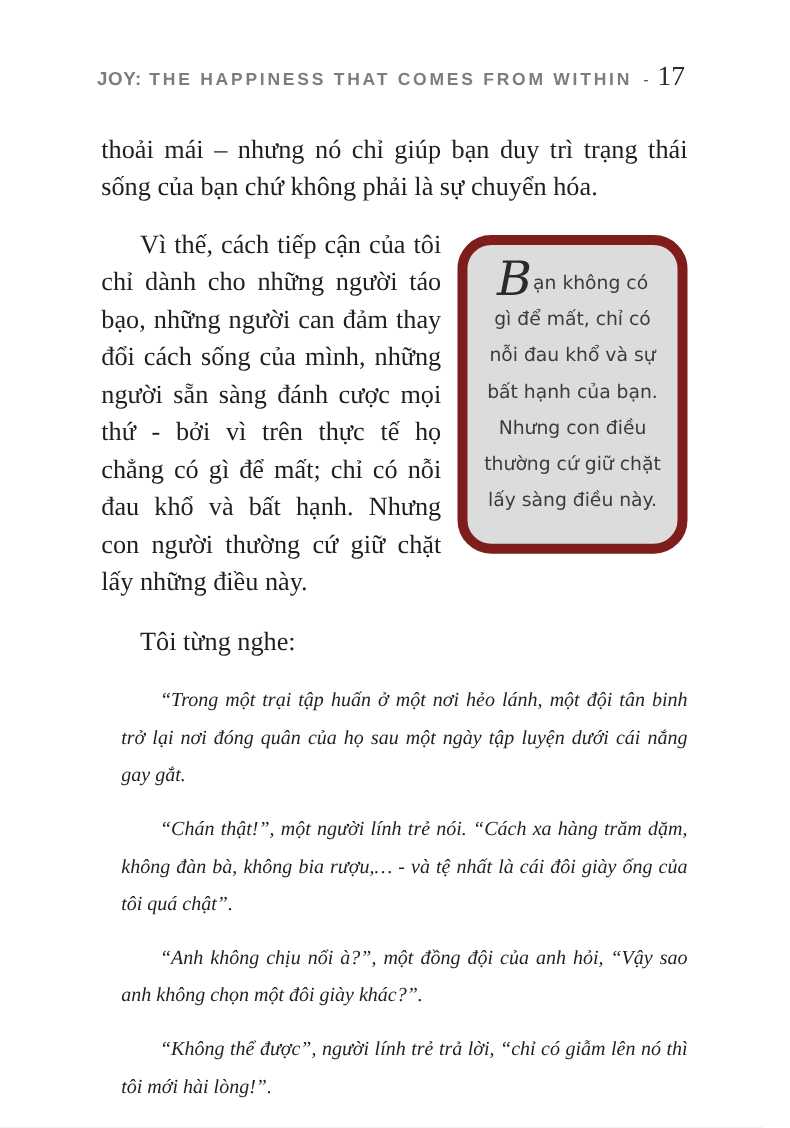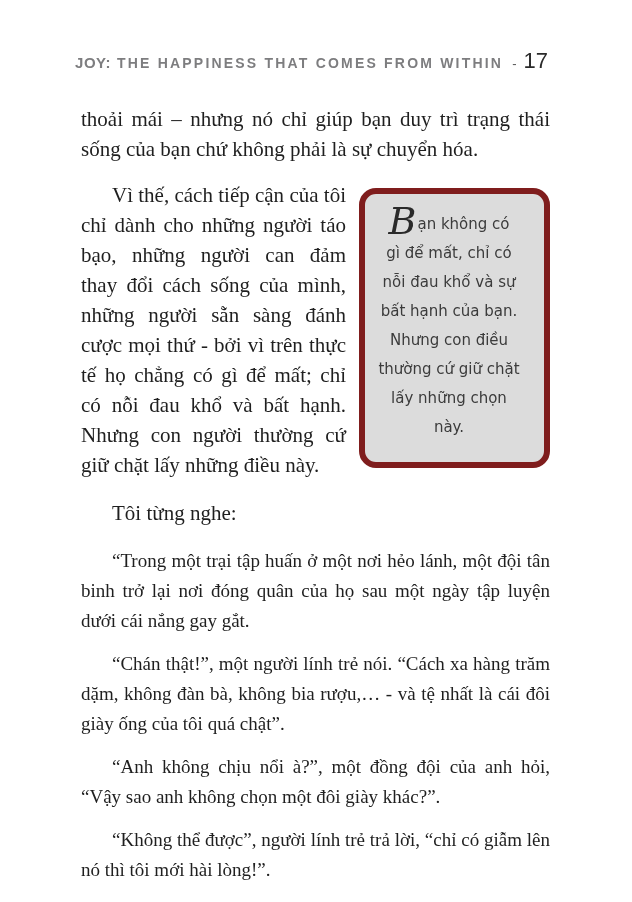--- a/index.html
+++ b/index.html
@@ -39,21 +39,21 @@
     color: #7d7d7f;
     margin-left: 6px;
   }
   .header .separator {
     font-family: "Liberation Sans", sans-serif;
     font-size: 13px;
     color: #555;
     margin: 0 7px 0 9px;
   }
   .header .page-number {
-    font-family: Liberation Sans, sans-serif;
+    font-family: Liberation Serif, serif;
     font-size: 22px;
     color: #2a2a2a;
   }
   .content {
     position: absolute;
     top: 104px;
     left: 81px;
     width: 469px;
   }
   .body-para {
@@ -72,44 +72,45 @@
   .two-col .left-text {
     flex: 1 1 auto;
     min-width: 0;
   }
   .callout {
     flex: 0 0 auto;
     width: 146px;
     margin-left: 13px;
     margin-top: 8px;
     background: #dcdcdc;
-    border: 6px solid #7f1d1d;
-    border-radius: 17px;
-    padding: 16px 22px 20px 11px;
+    border: 8px solid #7f1d1d;
+    border-radius: 27px;
+    padding: 16px 11px 20px 11px;
     font-family: "DejaVu Sans", sans-serif;
     font-size: 15px;
     line-height: 29px;
     color: #3b3b3b;
     text-align: center;
   }
   .callout .drop-cap {
     font-family: "DejaVu Serif", serif;
     font-style: italic;
     font-size: 38px;
     line-height: 0;
     position: relative;
     top: 5px;
     color: #2a2a2a;
     margin-right: 1px;
   }
   .lead-in { margin-top: 18px; margin-bottom: 18px; }
   .quote {
-    margin: 0 0 13px 0;
-    font-size: 19px;
+    margin: 0 0 13px 16px;
+    font-size: 16px;
     line-height: 30px;
+    font-style: italic;
     text-align: justify;
   }
 </style>
 </head>
 <body>
 
 <div class="page">
 
   <div class="header">
     <span class="book-title">JOY:</span>
@@ -124,21 +125,21 @@
 
     <div class="two-col">
       <p class="body-para indent left-text">Vì thế, cách tiếp cận của tôi chỉ dành cho những người táo bạo, những người can đảm thay đổi cách sống của mình, những người sẵn sàng đánh cược mọi thứ - bởi vì trên thực tế họ chẳng có gì để mất; chỉ có nỗi đau khổ và bất hạnh. Nhưng con người thường cứ giữ chặt lấy những điều này.</p>
       <div class="callout">
         <div><span class="drop-cap">B</span><span>ạn không có</span></div>
         <div>gì để mất, chỉ có</div>
         <div>nỗi đau khổ và sự</div>
         <div>bất hạnh của bạn.</div>
         <div>Nhưng con điều</div>
         <div>thường cứ giữ chặt</div>
-        <div>lấy những chọn này.</div>
+        <div>lấy sàng điều này.</div>
       </div>
     </div>
 
     <p class="body-para indent lead-in">Tôi từng nghe:</p>
 
     <p class="quote indent">“Trong một trại tập huấn ở một nơi hẻo lánh, một đội tân binh trở lại nơi đóng quân của họ sau một ngày tập luyện dưới cái nắng gay gắt.</p>
     <p class="quote indent">“Chán thật!”, một người lính trẻ nói. “Cách xa hàng trăm dặm, không đàn bà, không bia rượu,… - và tệ nhất là cái đôi giày ống của tôi quá chật”.</p>
     <p class="quote indent">“Anh không chịu nổi à?”, một đồng đội của anh hỏi, “Vậy sao anh không chọn một đôi giày khác?”.</p>
     <p class="quote indent">“Không thể được”, người lính trẻ trả lời, “chỉ có giẫm lên nó thì tôi mới hài lòng!”.</p>
 

